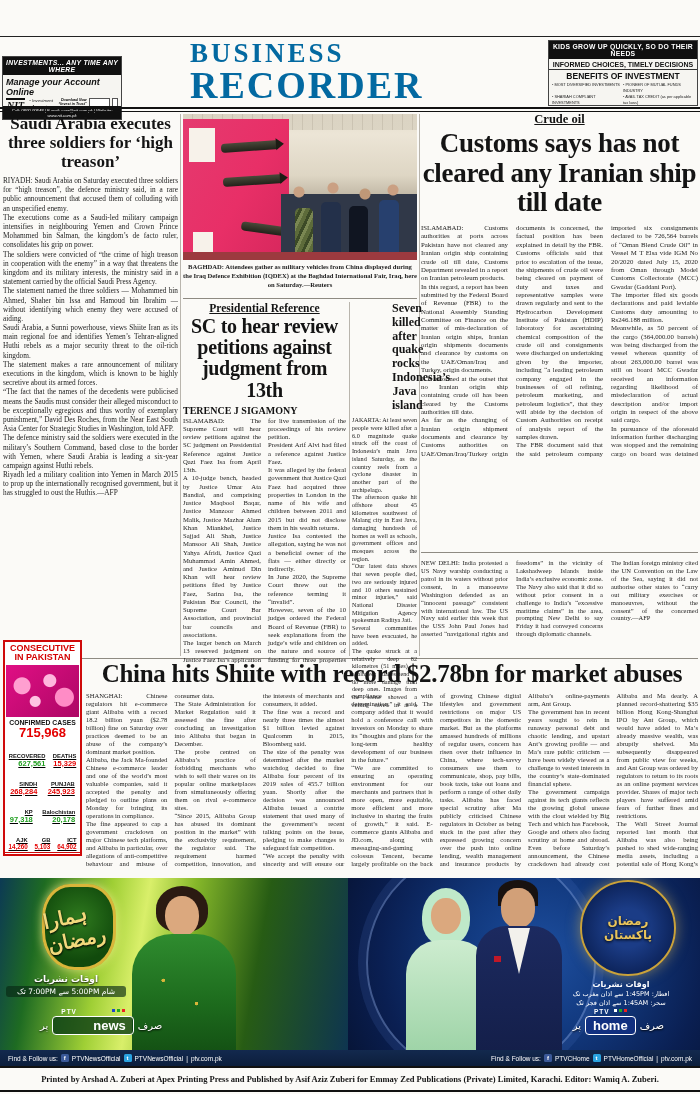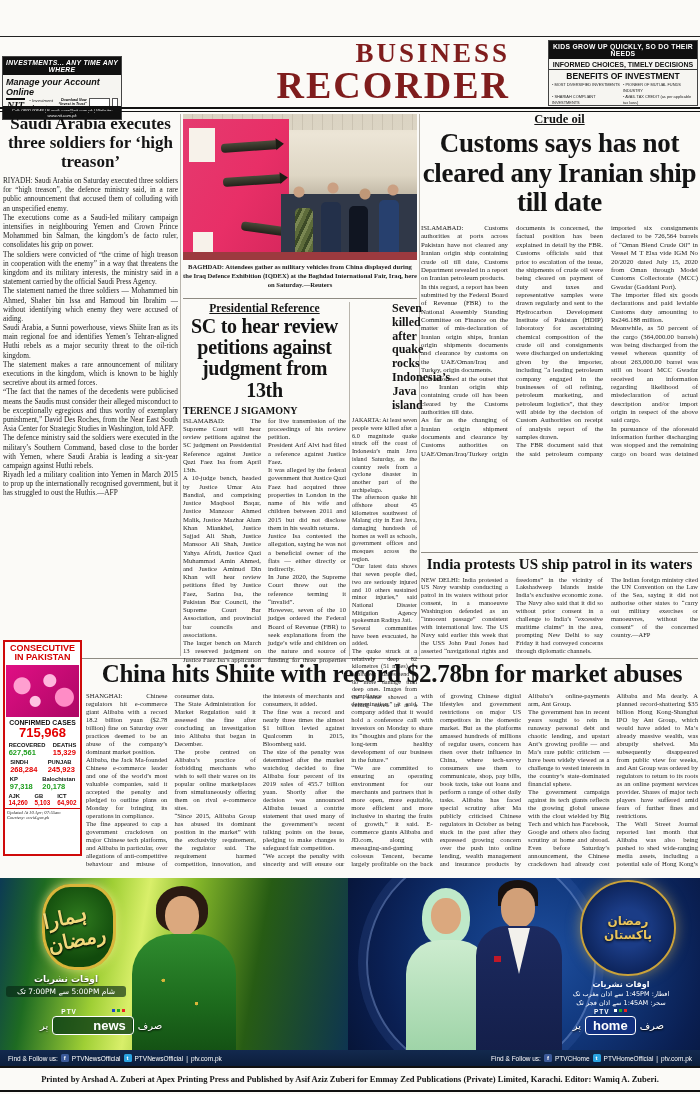--- a/index.html
+++ b/index.html
@@ -1,21 +1,21 @@
 <!DOCTYPE html>
 <html><head>
 <meta charset="utf-8">
 <style>
   * { margin:0; padding:0; box-sizing:border-box; }
   body { background:#888; font-family:"Liberation Serif", serif; }
   .page { position:relative; width:700px; height:1094px; background:#fbfaf7; margin:0 auto; overflow:hidden; }
 
   
   .toprule { position:absolute; left:0; top:36px; width:700px; border-top:1px solid #222; }
-  .masthead { position:absolute; left:190px; top:40px; width:320px; text-align:right; color:#7f1d1d; }
+  .masthead { position:absolute; left:190px; top:40px; width:320px; text-align:left; color:#0369a1; }
   .mast1 { font-size:27px; font-weight:bold; letter-spacing:3px; line-height:1; }
   .mast2 { font-size:38px; font-weight:bold; letter-spacing:2px; line-height:0.95; }
   .dateline { font-size:8.5px; font-weight:bold; margin-top:4px; }
   .dblrule { position:absolute; left:0; top:107px; width:700px; border-top:2.5px solid #111; }
   .dblrule2 { position:absolute; left:0; top:111px; width:700px; border-top:1px solid #111; }
 
   
   .ad { position:absolute; border:1px solid #444; background:#f6f5f1; overflow:hidden; }
   .ad-banner { background:#101010; color:#fff; font-family:"Liberation Sans",sans-serif; font-weight:bold; font-size:6.8px; text-align:center; padding:2px 0; letter-spacing:0.3px; }
   .adL { left:2px; top:56px; width:120px; height:64px;font-style:italic; }
@@ -93,21 +93,21 @@
   .covid { position:absolute; left:3px; top:640px; width:79px; height:216px; border:2px solid #cf0a0a; background:#fff; overflow:hidden; }
   .covid-title { color:#d40000; font-weight:bold; font-size:9px; text-align:center; line-height:1.05; padding:2px 0; font-family:"Liberation Sans",sans-serif; }
   .virus { height:52px; margin:0 1px; background:
       radial-gradient(circle 9px at 22% 40%,#ff9fd0 8px,transparent 9px),
       radial-gradient(circle 7px at 60% 30%,#ffb7dd 6px,transparent 7px),
       radial-gradient(circle 10px at 80% 62%,#ff8cc6 9px,transparent 10px),
       radial-gradient(circle 6px at 40% 70%,#ffc3e2 5px,transparent 6px),
       linear-gradient(135deg,#e00f84,#ad0765); }
   .cv-lbl { font-family:"Liberation Sans",sans-serif; font-weight:bold; font-size:6.8px; text-align:center; color:#111; margin-top:2px; }
   .cv-big { font-family:"Liberation Sans",sans-serif; font-weight:bold; font-size:13px; text-align:center; color:#e40000; line-height:1.05; }
-  .cv-row { display:flex; justify-content:space-around; font-family:"Liberation Sans",sans-serif; text-align:left; margin-top:2px; }
+  .cv-row { display:flex; justify-content:space-around; font-family:"Liberation Sans",sans-serif; text-align:right; margin-top:13px;text-decoration:underline; }
   .cv-row .lbl { font-weight:bold; font-size:5.8px; color:#111; }
   .cv-row .val { font-weight:bold; font-size:7.5px; }
   .green { color:#1e9e1e; } .red { color:#e40000; }
   .cv-note { border-top:1px solid #cf0a0a; margin-top:2px; font-style:italic; font-size:4.6px; padding:1px 2px 0 2px; color:#222; line-height:1.3; }
 
   
   .ptv { position:absolute; left:0; top:878px; width:700px; height:172px; overflow:hidden; }
   .ptvL { position:absolute; left:0; top:0; width:348px; height:100%;
     background:linear-gradient(100deg,#0c3a54 0%,#1e6b22 12%,#9fcf35 30%,#d9ef6a 40%,#86b82a 52%,#275c14 72%,#0e3550 100%); }
   .ptvR { position:absolute; right:0; top:0; width:352px; height:100%;
@@ -284,21 +284,20 @@
 Subsequently, representative samples were drawn from the cargo by the HDIP in view of the Ministry of Energy (Petroleum Division) OM dated 24.07.2020.
 Consequently, the test report was received which categorically confirmed that “to the extent of tests carried out, the samples results fall under the typical characteristics of “Oman Crude Oil”.
 As such the goods were found to be as per declaration made by the importer, the FBR said.
 In the meantime, the MCC Gwadar received test reports from the HDIP, Karachi in respect of already discharged ship i.e. MT Pericles imported by the same petroleum company vide IGM No.19/2020 dated July 3, 2020.
 Though all 12 reports confirmed the description of goods as “crude oil” but at the same time the reports categorically mentioned that to the extent of tests carried out, the samples results fall under the typical characteristics of “Iranian Crude Oil”.
 A contravention case was framed on August 12, 2020 against this petroleum company under Customs Act, 1969 for violation of section 32(1), 32(2) and 32(A) of the Customs Act, 1969.
 Currently, the instant case is subjudice before the Customs Appellate Tribunal, Karachi. After the findings in ship MT Pericles, the Ministry of Energy (Petroleum Division) Government of Pakistan has revised the Standing Operating Procedure (SOP), wherein, crude oil is being cleared after receipt of analysis report confirming declared chemical composition and origin of the crude oil from the authorised laboratory of the HDIP, the FBR documents added.—SOHAIL SARFRAZ</div>
   </div>
 
   <div class="india">
-    <div class="headline">India protests US ship patrol in its waters</div>
     <div class="bodytext">NEW DELHI: India protested a US Navy warship conducting a patrol in its waters without prior consent, in a manoeuvre Washington defended as an “innocent passage” consistent with international law. The US Navy said earlier this week that the USS John Paul Jones had asserted “navigational rights and freedoms” in the vicinity of Lakshadweep Islands inside India’s exclusive economic zone. The Navy also said that it did so without prior consent in a challenge to India’s “excessive maritime claims” in the area, prompting New Delhi to say Friday it had conveyed concerns through diplomatic channels.
 The Indian foreign ministry cited the UN Convention on the Law of the Sea, saying it did not authorise other states to “carry out military exercises or manoeuvres, without the consent” of the concerned country.—AFP</div>
   </div>
 
   <div class="china">
     <div class="headline">China hits Shiite with record $2.78bn for market abuses</div>
     <div class="bodytext">SHANGHAI: Chinese regulators hit e-commerce giant Alibaba with a record 18.2 billion yuan ($2.78 billion) fine on Saturday over practices deemed to be an abuse of the company’s dominant market position.
 Alibaba, the Jack Ma-founded Chinese e-commerce leader and one of the world’s most valuable companies, said it accepted the penalty and pledged to outline plans on Monday for bringing its operations in compliance.
 The fine appeared to cap a government crackdown on major Chinese tech platforms, and Alibaba in particular, over allegations of anti-competitive behaviour and misuse of consumer data.
 The State Administration for Market Regulation said it assessed the fine after concluding an investigation into Alibaba that began in December.

